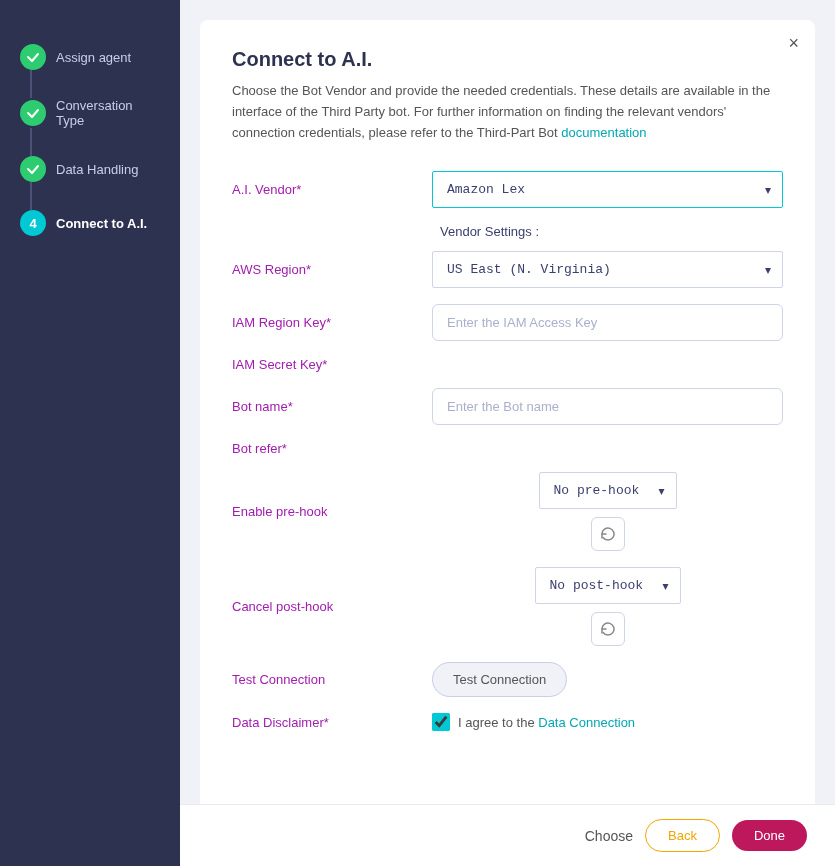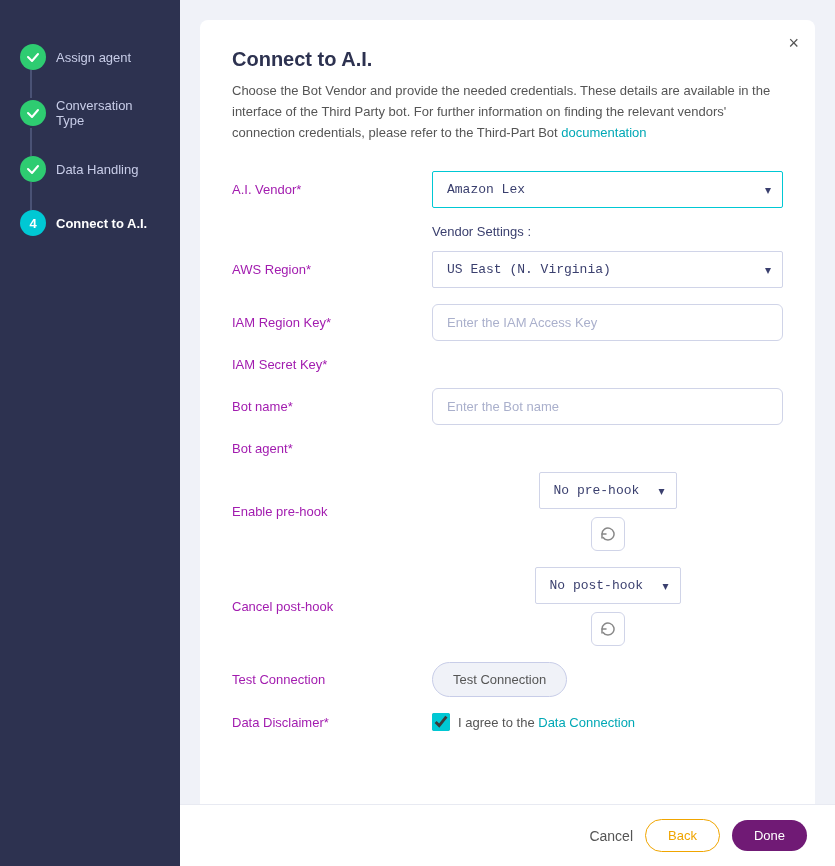--- a/index.html
+++ b/index.html
@@ -273,21 +273,21 @@
       border: 1.5px solid #f0a500;
       border-radius: 20px;
       font-size: 13px;
       color: #f0a500;
       cursor: pointer;
       font-weight: 500;
     }
 
     .btn-done {
       padding: 8px 22px;
-      background: #701a75;
+      background: #be185d;
       border: none;
       border-radius: 20px;
       font-size: 13px;
       color: #fff;
       cursor: pointer;
       font-weight: 500;
     }
 
     .section-divider {
       margin-bottom: 12px;
@@ -351,21 +351,21 @@
       <div class="form-select-wrapper">
         <select class="form-select">
           <option>Amazon Lex</option>
         </select>
         <span class="select-arrow">▾</span>
       </div>
     </div>
 
     <div class="form-row section-divider">
       <div class="form-label"></div>
-      <div style="flex:1; font-size:13px; color:#3a3f6e; font-weight:500;">Vendor Settings :</div>
+      <div style="flex:1; font-size:13px; color:#3a3f6e; font-weight:500;margin-left:8px;">Vendor Settings :</div>
     </div>
 
     <div class="form-row">
       <div class="form-label">AWS Region*</div>
       <div class="form-select-wrapper">
         <select class="form-select no-border">
           <option>US East (N. Virginia)</option>
         </select>
         <span class="select-arrow">▾</span>
       </div>
@@ -383,21 +383,21 @@
     </div>
 
     <div class="form-row">
       <div class="form-label">Bot name*</div>
       <div class="form-control">
         <input type="text" class="form-input" placeholder="Enter the Bot name" style="">
       </div>
     </div>
 
     <div class="form-row">
-      <div class="form-label">Bot agent*</div>
+      <div class="form-label">Bot refer*</div>
     </div>
 
     <div class="form-row">
       <div class="form-label">Enable pre-hook</div>
       <div class="hook-row" style="flex:1;">
         <div class="form-select-wrapper">
           <select class="form-select no-border">
             <option>No pre-hook</option>
           </select>
           <span class="select-arrow">▾</span>
@@ -444,17 +444,17 @@
           <span>I agree to the</span>
           <a href="#">Data Connection</a>
         </span>
       </div>
     </div>
 
     <div style="height: 60px;"></div>
   </div>
 
   <div class="footer">
-    <button class="btn-cancel">Cancel</button>
+    <button class="btn-cancel">Choose</button>
     <button class="btn-back">Back</button>
     <button class="btn-done">Done</button>
   </div>
 </div>
 
 </body></html>

